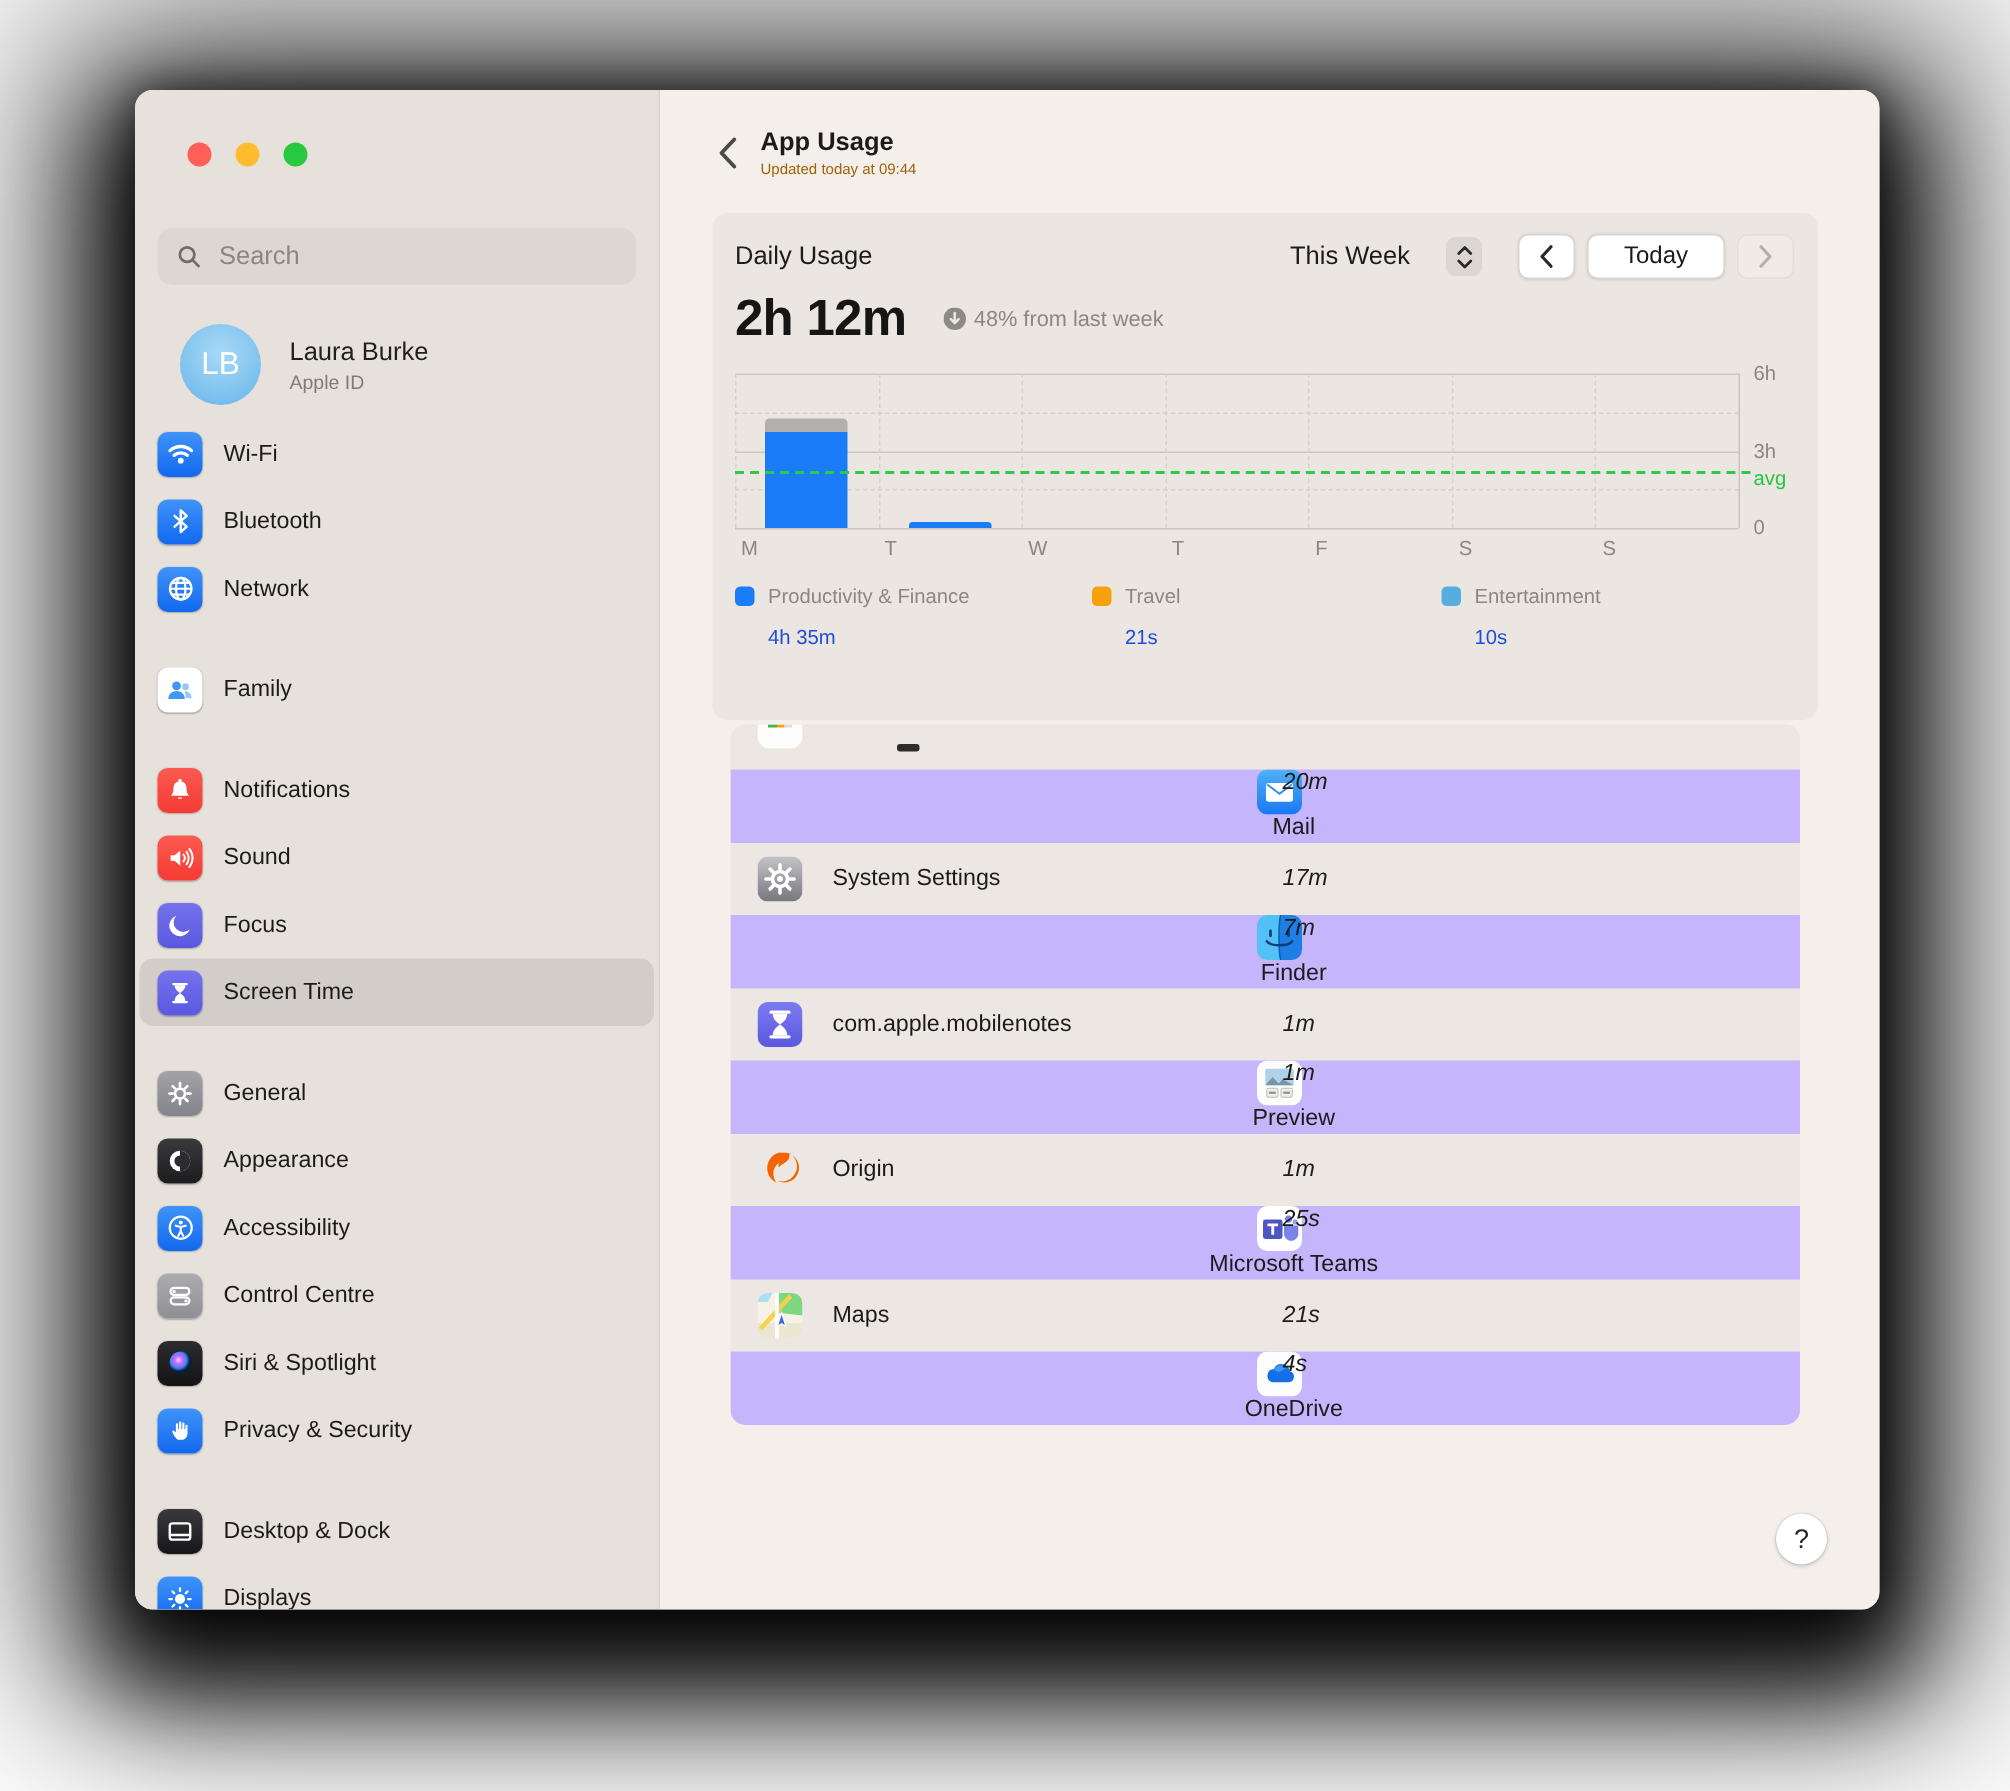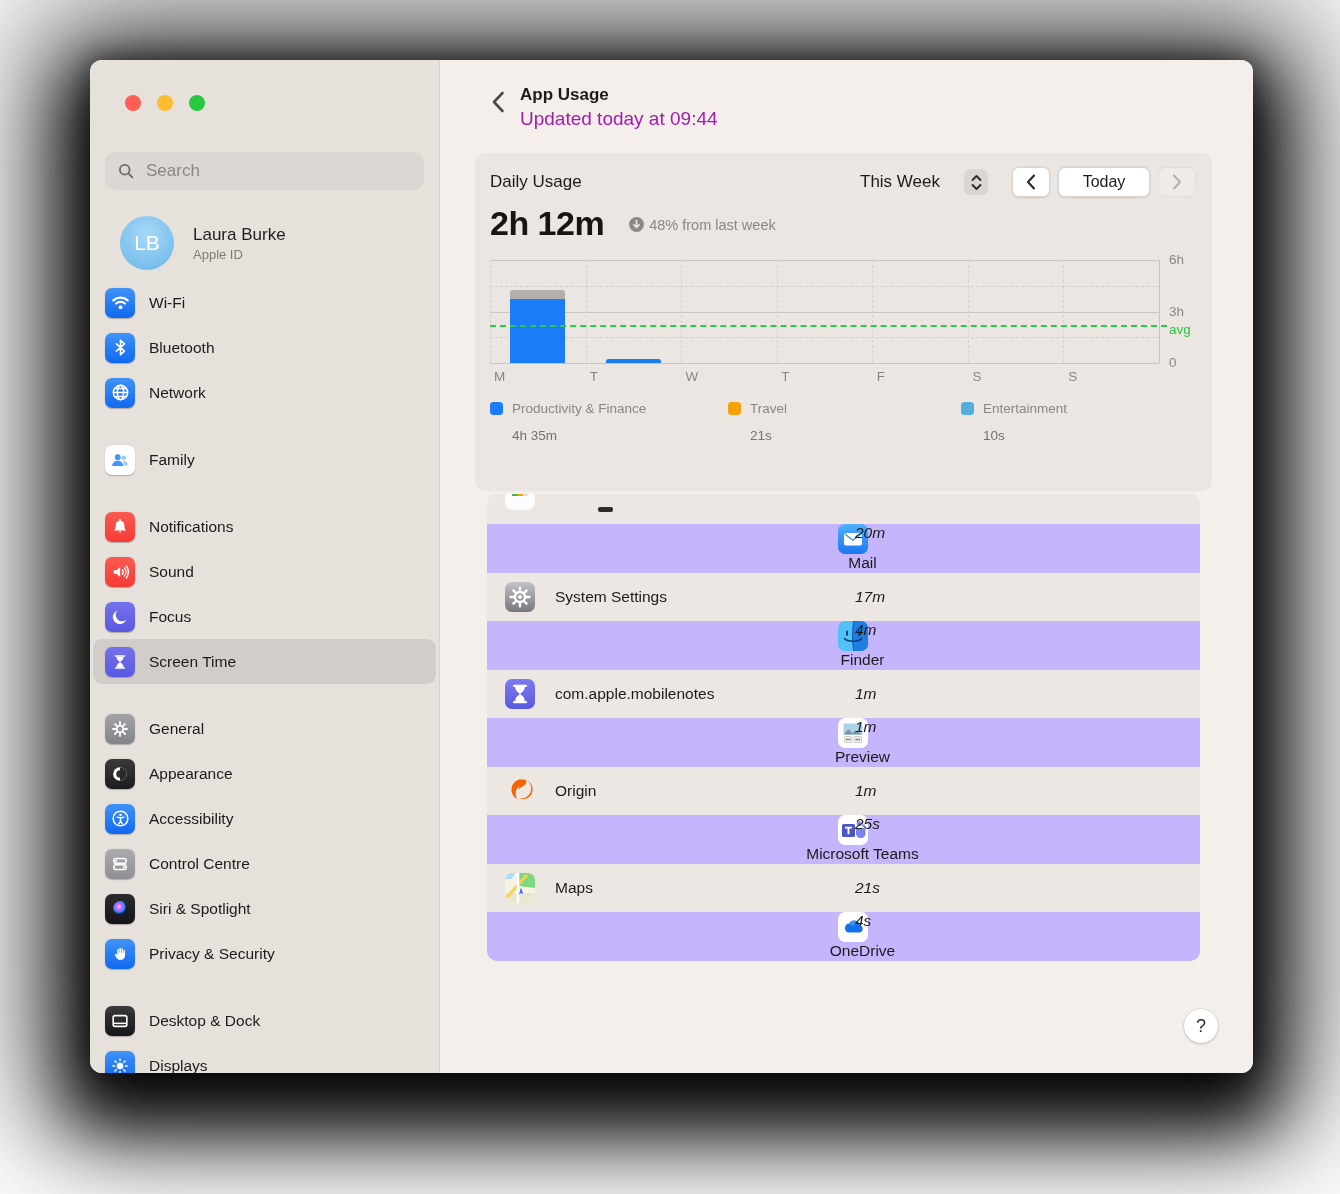--- a/index.html
+++ b/index.html
@@ -35,25 +35,25 @@
   .nav{margin-top:10px;}
   .nav-group{margin-top:22px;}
   .nav-group:first-child{margin-top:10px;}
   .nav-item{height:45px;display:flex;align-items:center;border-radius:9px;padding:0 12px;margin:0 -12px;}
   .nav-item.selected{background:#d2cdc8;}
   .tile{width:30px;height:30px;border-radius:7px;display:flex;align-items:center;justify-content:center;
     box-shadow:0 0.5px 1px rgba(0,0,0,0.25);flex:0 0 auto;}
   .nav-label{margin-left:14px;font-size:15.5px;color:#1d1b19;}
   
   .main{flex:1;position:relative;background:#f4efeb;overflow:hidden;}
-  .m-header{display:flex;align-items:flex-start;padding:25px 0 0 43px;}
+  .m-header{display:flex;align-items:flex-start;padding:25px 0 0 30px;}
   .back-btn{width:30px;height:34px;display:flex;align-items:center;justify-content:center;cursor:default;}
   .h-text{margin-left:7px;}
   .h-title{font-size:17px;font-weight:700;color:#1d1b19;}
-  .h-sub{font-size:19px;color:#a21caf;margin-top:3px;}
+  .h-sub{font-size:10px;color:#a16207;margin-top:3px;}
   
   .usage-card{margin:23px 0 0 35px;width:737px;height:338px;background:#ebe6e1;border-radius:10px;
     box-sizing:border-box;padding:14px 16px 0 15px;position:relative;}
   .uc-top{display:flex;align-items:center;}
   .uc-title{font-size:17px;color:#1d1b19;}
   .uc-cluster{margin-left:auto;display:flex;align-items:center;justify-content:center;}
   .period-label{font-size:17px;color:#1d1b19;margin-right:24px;}
   .stepper{width:24px;height:26px;background:#dbd6d1;border-radius:6px;display:flex;align-items:center;justify-content:center;margin-right:24px;}
   .nav-btn{height:30px;border-radius:7px;background:#ffffff;border:0.5px solid #d9d4cf;
     box-shadow:0 0.5px 2px rgba(0,0,0,0.12);display:flex;align-items:center;justify-content:center;box-sizing:border-box;}
@@ -79,21 +79,21 @@
   .ytick{position:absolute;left:3px;}
   .avg-label{position:absolute;left:3px;color:#26c73f;}
   .day-labels{position:relative;width:670px;height:20px;margin-top:4px;font-size:13.5px;color:#8a8681;}
   .day-labels span{position:absolute;top:2px;}
   
   .legend{position:relative;margin-top:14px;height:70px;}
   .leg-item{position:absolute;top:0;}
   .leg-head{display:flex;align-items:center;text-align:right;}
   .swatch{width:13px;height:13px;border-radius:3.5px;flex:0 0 auto;}
   .leg-label{font-size:13.5px;color:#8b8783;margin-left:9px;}
-  .leg-value{font-size:13.5px;color:#737373;margin:12px 0 0 22px;}
+  .leg-value{font-size:13.5px;color:#1d4ed8;margin:12px 0 0 22px;}
   
   .app-card{margin:3px 0 0 47px;width:713px;background:#ece7e2;border-radius:10px;overflow:hidden;}
   .app-row{height:48.5px;display:flex;align-items:center;padding-left:18px;position:relative;box-sizing:border-box;}
   .app-row.dark{background:#c4b5fd;flex-direction:column;}
   .app-row.partial{height:30px;overflow:hidden;align-items:flex-start;background:#ece7e2;}
   .app-name{margin-left:20px;font-size:15.5px;color:#1d1b19;}
   .app-time{position:absolute;left:368px;font-size:15.5px;color:#1d1b19;font-style:italic;}
   .frag{position:absolute;left:111px;top:13px;width:15px;height:5px;background:#2e2c2a;border-radius:2px;}
   
   .help-btn{position:absolute;right:35px;top:949px;width:34px;height:34px;border-radius:50%;background:#ffffff;
@@ -479,21 +479,21 @@
           <span class="tile" style="background: transparent; box-shadow: none;">
             <svg width="30" height="30" viewBox="0 0 30 30">
               <rect width="30" height="30" rx="7" fill="#51c1f6"></rect>
               <path d="M15.8 0H23a7 7 0 0 1 7 7v16a7 7 0 0 1-7 7h-7.2c-1.5-4.8-1.5-25.2 0-30z" fill="#1e7ee4"></path>
               <path d="M15.8 0c-1.5 4.8-1.5 25.2 0 30" fill="none" stroke="#0c5bb4" stroke-width="1"></path>
               <path d="M9 10.5v3.4M21 10.5v3.4" stroke="#0b3e76" stroke-width="1.8" stroke-linecap="round"></path>
               <path d="M6.5 17.5c2.5 3.6 14.5 3.6 17 0" fill="none" stroke="#0b3e76" stroke-width="1.6" stroke-linecap="round"></path>
             </svg>
           </span>
           <span class="app-name">Finder</span>
-          <span class="app-time">4m</span>
+          <span class="app-time">7m</span>
         </div>
         <div class="app-row">
           <span class="tile" style="background: transparent; box-shadow: none;">
             <svg width="30" height="30" viewBox="0 0 30 30">
               <rect width="30" height="30" rx="7" fill="url(#hg)"></rect>
               <defs>
                 <linearGradient id="hg" x1="0" y1="0" x2="0" y2="1">
                   <stop offset="0" stop-color="#7d7bf0"></stop>
                   <stop offset="1" stop-color="#5a58e0"></stop>
                 </linearGradient>

